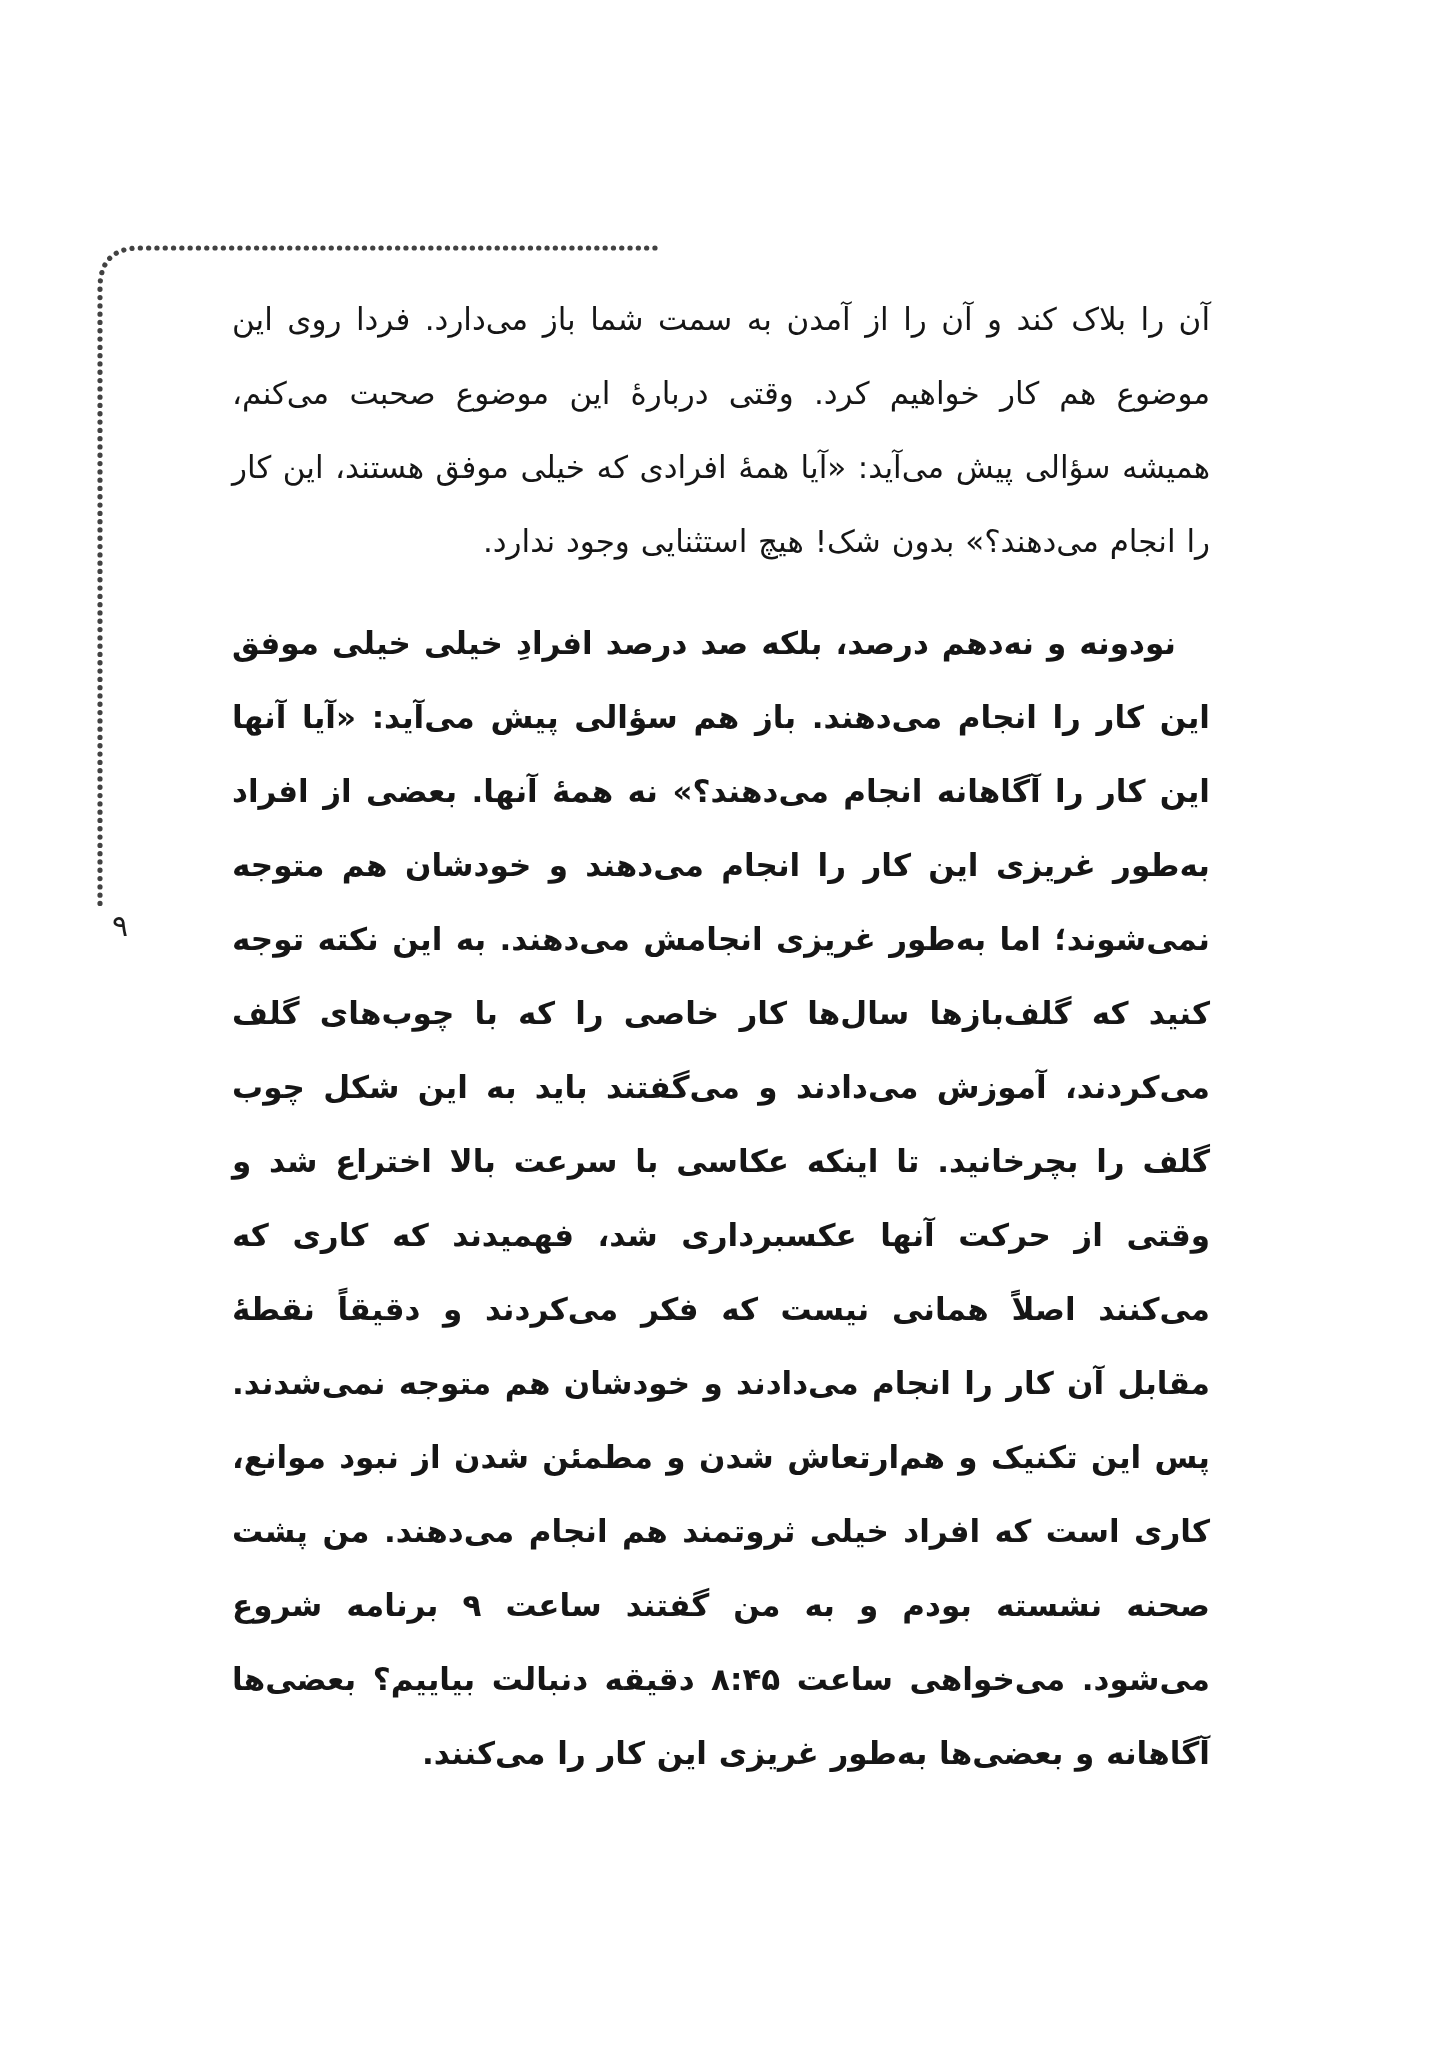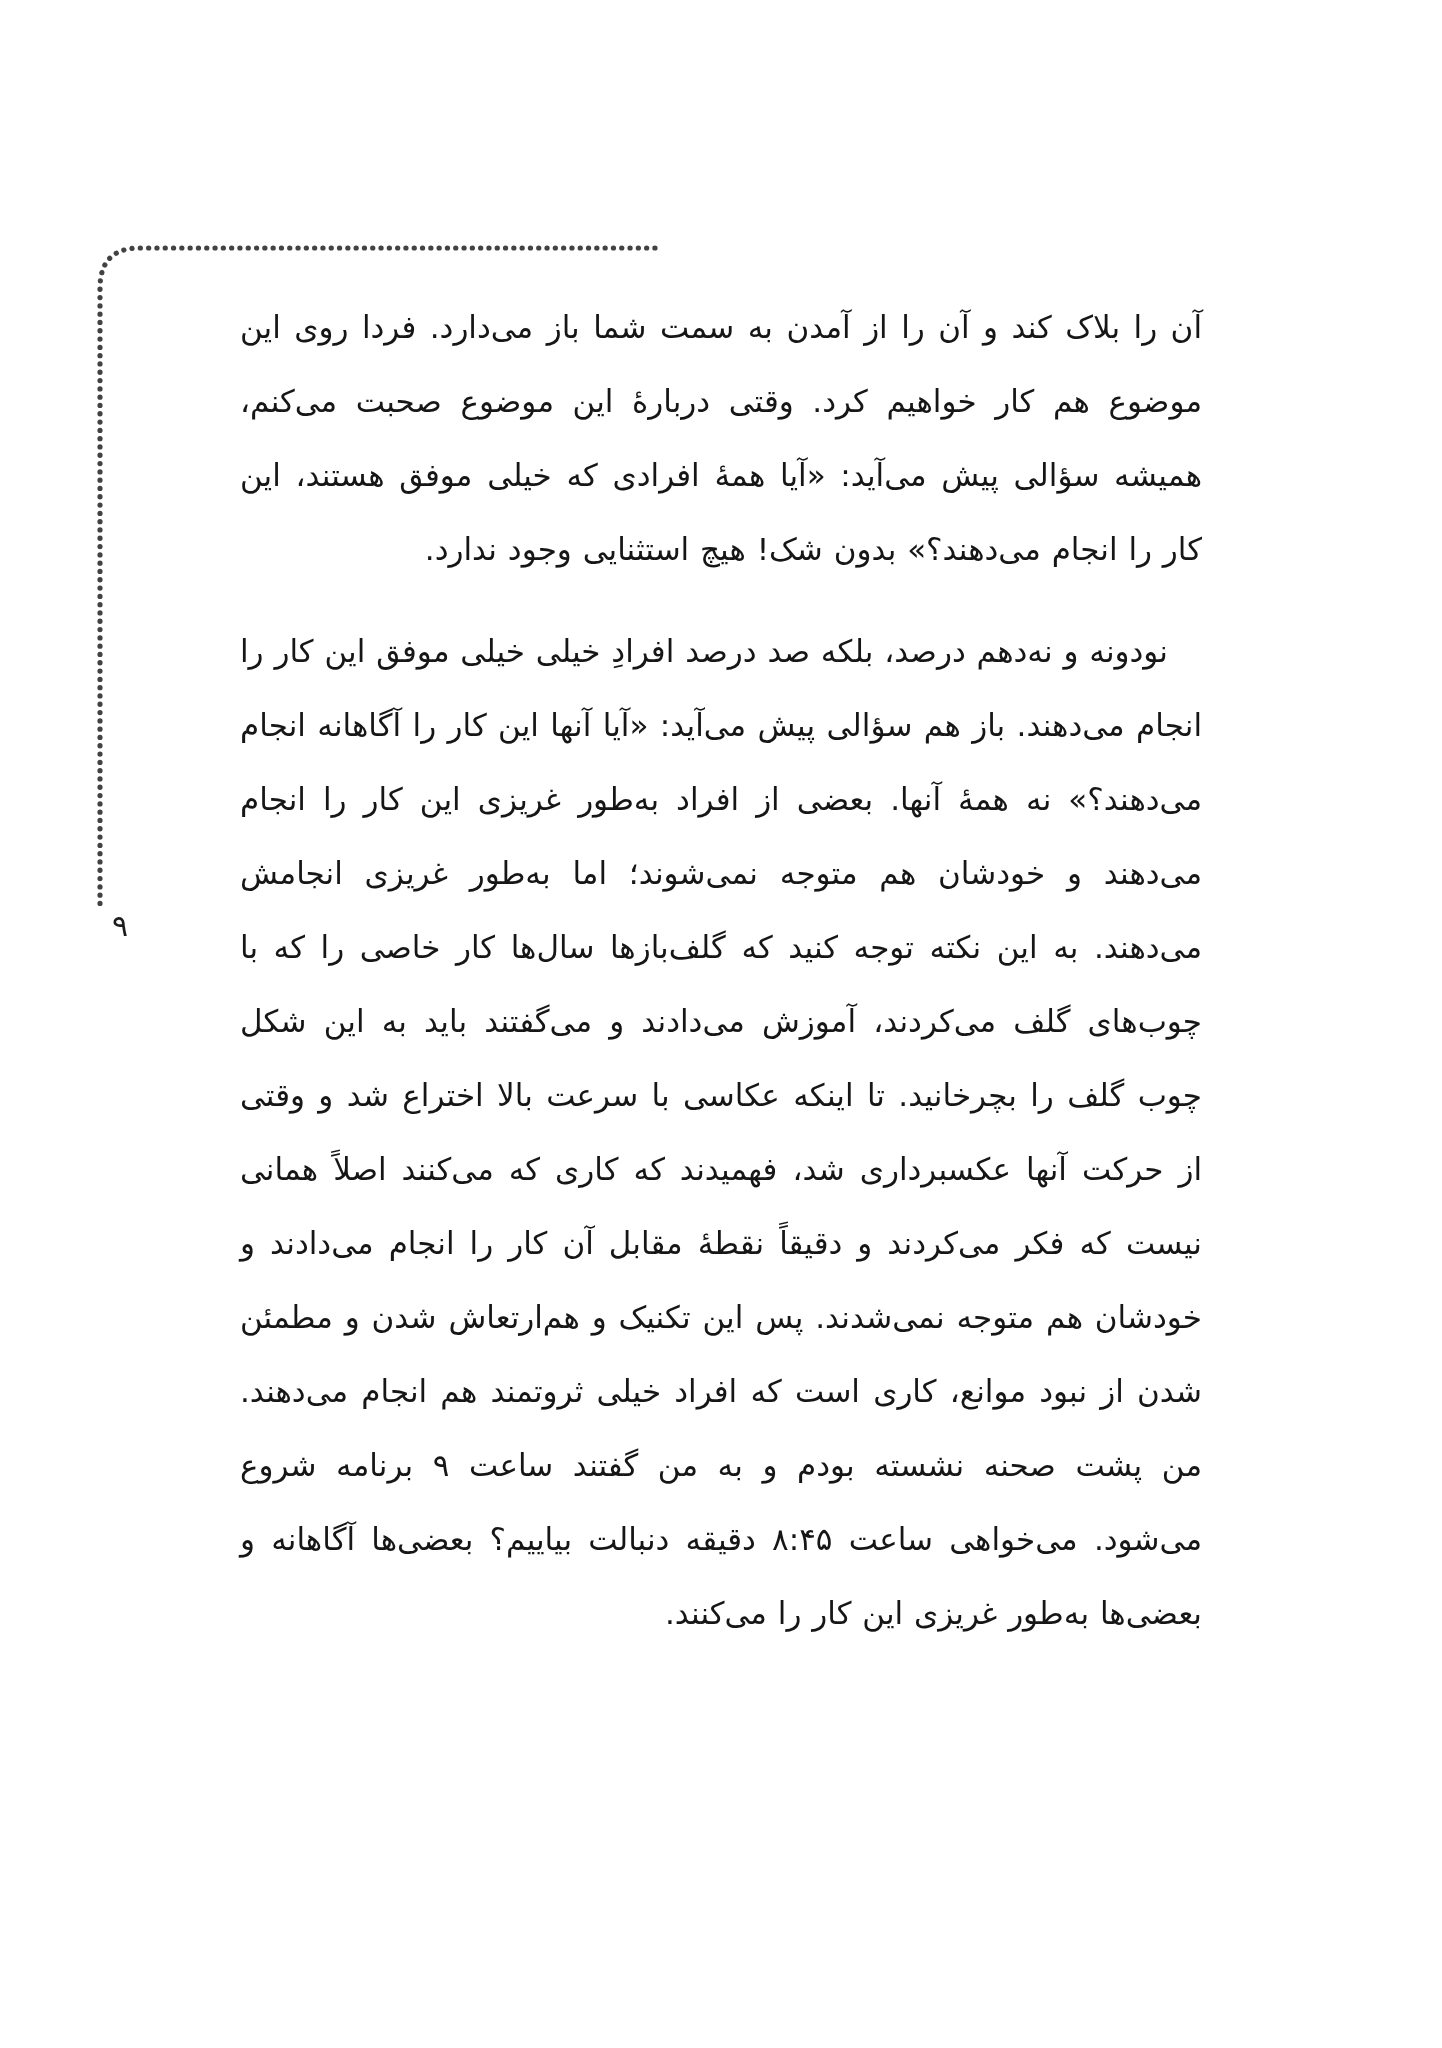--- a/index.html
+++ b/index.html
@@ -44,28 +44,29 @@
     width: 978px;
     direction: rtl;
     text-align: justify;
     color: #161616;
     font-size: 31px;
     line-height: 74px;
     letter-spacing: 0;
     word-spacing: 1px;
   }
   .text-block p {
-    margin: 8px;
+    margin: 0;
     padding: 0;
   }
   .text-block p + p {
     margin-top: 28px;
   }
   .text-block p.indented {
     text-indent: 34px;
+    font-weight: bold;
   }
 </style>
 </head>
 <body>
 
 <div class="page">
 
   <svg class="border-decoration" viewBox="0 0 575 675" width="575" height="675" xmlns="http://www.w3.org/2000/svg">
     <path d="M 563 8 L 48 8 Q 8 8 8 48 L 8 665" fill="none" stroke="#424242" stroke-width="5.2" stroke-linecap="round" stroke-dasharray="0.1 8.2"></path>
   </svg>

